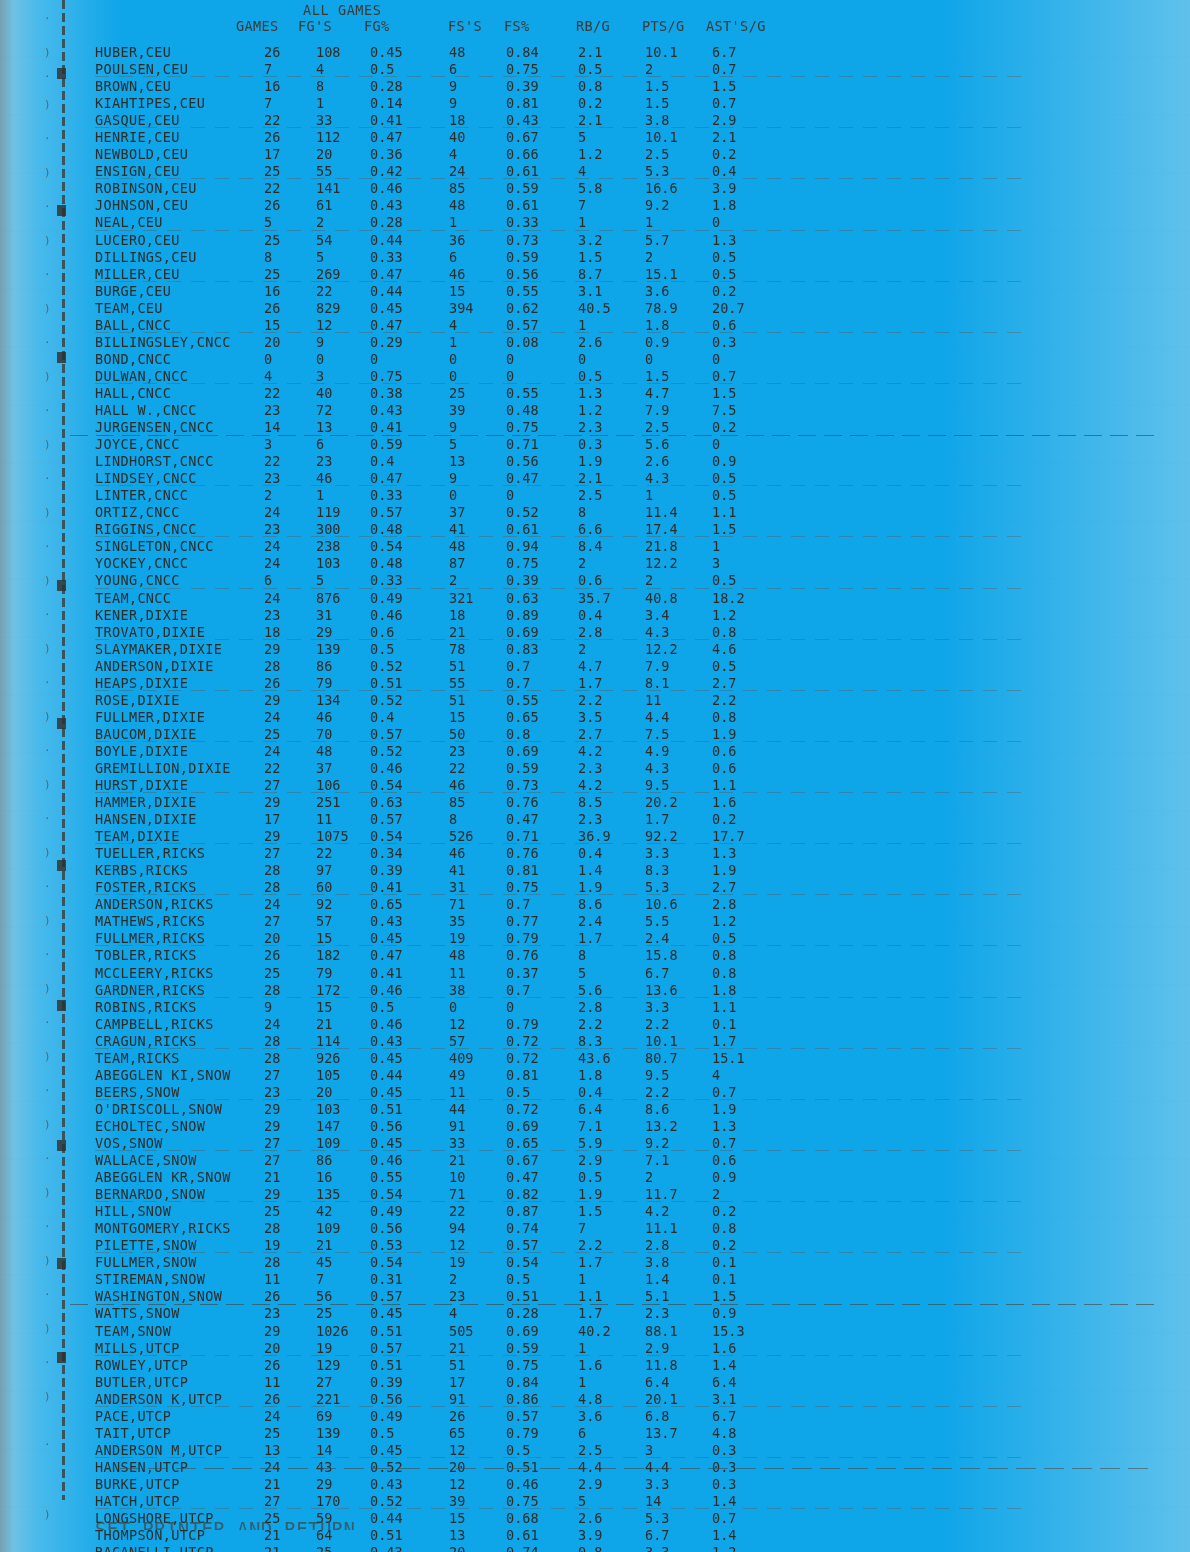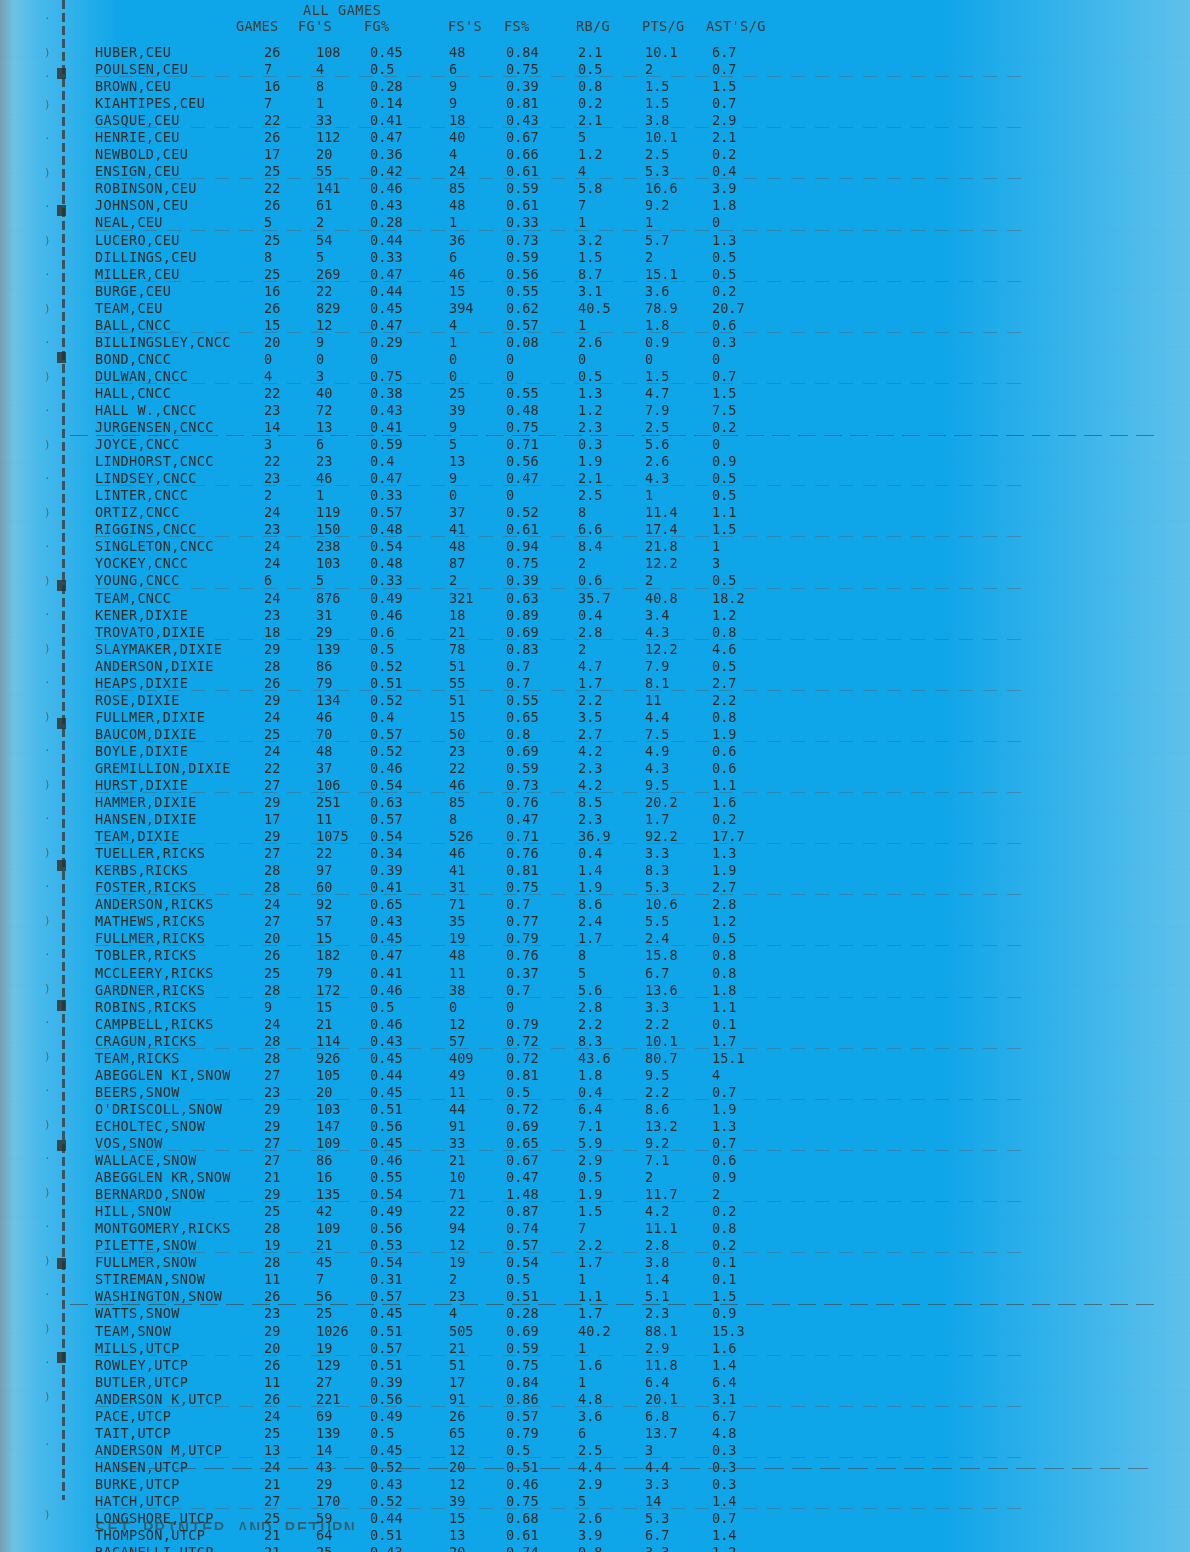--- a/index.html
+++ b/index.html
@@ -217,21 +217,21 @@
         <div class="row"><span class="c-name">BOND,CNCC</span><span class="c-g">0</span><span class="c-fg">0</span><span class="c-fgp">0</span><span class="c-fs">0</span><span class="c-fsp">0</span><span class="c-rb">0</span><span class="c-pts">0</span><span class="c-ast">0</span></div>
         <div class="row ruled"><span class="c-name">DULWAN,CNCC</span><span class="c-g">4</span><span class="c-fg">3</span><span class="c-fgp">0.75</span><span class="c-fs">0</span><span class="c-fsp">0</span><span class="c-rb">0.5</span><span class="c-pts">1.5</span><span class="c-ast">0.7</span></div>
         <div class="row"><span class="c-name">HALL,CNCC</span><span class="c-g">22</span><span class="c-fg">40</span><span class="c-fgp">0.38</span><span class="c-fs">25</span><span class="c-fsp">0.55</span><span class="c-rb">1.3</span><span class="c-pts">4.7</span><span class="c-ast">1.5</span></div>
         <div class="row"><span class="c-name">HALL W.,CNCC</span><span class="c-g">23</span><span class="c-fg">72</span><span class="c-fgp">0.43</span><span class="c-fs">39</span><span class="c-fsp">0.48</span><span class="c-rb">1.2</span><span class="c-pts">7.9</span><span class="c-ast">7.5</span></div>
         <div class="row ruled-strong"><span class="c-name">JURGENSEN,CNCC</span><span class="c-g">14</span><span class="c-fg">13</span><span class="c-fgp">0.41</span><span class="c-fs">9</span><span class="c-fsp">0.75</span><span class="c-rb">2.3</span><span class="c-pts">2.5</span><span class="c-ast">0.2</span></div>
         <div class="row"><span class="c-name">JOYCE,CNCC</span><span class="c-g">3</span><span class="c-fg">6</span><span class="c-fgp">0.59</span><span class="c-fs">5</span><span class="c-fsp">0.71</span><span class="c-rb">0.3</span><span class="c-pts">5.6</span><span class="c-ast">0</span></div>
         <div class="row"><span class="c-name">LINDHORST,CNCC</span><span class="c-g">22</span><span class="c-fg">23</span><span class="c-fgp">0.4</span><span class="c-fs">13</span><span class="c-fsp">0.56</span><span class="c-rb">1.9</span><span class="c-pts">2.6</span><span class="c-ast">0.9</span></div>
         <div class="row ruled"><span class="c-name">LINDSEY,CNCC</span><span class="c-g">23</span><span class="c-fg">46</span><span class="c-fgp">0.47</span><span class="c-fs">9</span><span class="c-fsp">0.47</span><span class="c-rb">2.1</span><span class="c-pts">4.3</span><span class="c-ast">0.5</span></div>
         <div class="row"><span class="c-name">LINTER,CNCC</span><span class="c-g">2</span><span class="c-fg">1</span><span class="c-fgp">0.33</span><span class="c-fs">0</span><span class="c-fsp">0</span><span class="c-rb">2.5</span><span class="c-pts">1</span><span class="c-ast">0.5</span></div>
         <div class="row"><span class="c-name">ORTIZ,CNCC</span><span class="c-g">24</span><span class="c-fg">119</span><span class="c-fgp">0.57</span><span class="c-fs">37</span><span class="c-fsp">0.52</span><span class="c-rb">8</span><span class="c-pts">11.4</span><span class="c-ast">1.1</span></div>
-        <div class="row ruled"><span class="c-name">RIGGINS,CNCC</span><span class="c-g">23</span><span class="c-fg">150</span><span class="c-fgp">0.48</span><span class="c-fs">41</span><span class="c-fsp">0.61</span><span class="c-rb">6.6</span><span class="c-pts">17.4</span><span class="c-ast">1.5</span></div>
+        <div class="row ruled"><span class="c-name">RIGGINS,CNCC</span><span class="c-g">23</span><span class="c-fg">300</span><span class="c-fgp">0.48</span><span class="c-fs">41</span><span class="c-fsp">0.61</span><span class="c-rb">6.6</span><span class="c-pts">17.4</span><span class="c-ast">1.5</span></div>
         <div class="row"><span class="c-name">SINGLETON,CNCC</span><span class="c-g">24</span><span class="c-fg">238</span><span class="c-fgp">0.54</span><span class="c-fs">48</span><span class="c-fsp">0.94</span><span class="c-rb">8.4</span><span class="c-pts">21.8</span><span class="c-ast">1</span></div>
         <div class="row"><span class="c-name">YOCKEY,CNCC</span><span class="c-g">24</span><span class="c-fg">103</span><span class="c-fgp">0.48</span><span class="c-fs">87</span><span class="c-fsp">0.75</span><span class="c-rb">2</span><span class="c-pts">12.2</span><span class="c-ast">3</span></div>
         <div class="row ruled"><span class="c-name">YOUNG,CNCC</span><span class="c-g">6</span><span class="c-fg">5</span><span class="c-fgp">0.33</span><span class="c-fs">2</span><span class="c-fsp">0.39</span><span class="c-rb">0.6</span><span class="c-pts">2</span><span class="c-ast">0.5</span></div>
         <div class="row"><span class="c-name">TEAM,CNCC</span><span class="c-g">24</span><span class="c-fg">876</span><span class="c-fgp">0.49</span><span class="c-fs">321</span><span class="c-fsp">0.63</span><span class="c-rb">35.7</span><span class="c-pts">40.8</span><span class="c-ast">18.2</span></div>
         <div class="row"><span class="c-name">KENER,DIXIE</span><span class="c-g">23</span><span class="c-fg">31</span><span class="c-fgp">0.46</span><span class="c-fs">18</span><span class="c-fsp">0.89</span><span class="c-rb">0.4</span><span class="c-pts">3.4</span><span class="c-ast">1.2</span></div>
         <div class="row ruled"><span class="c-name">TROVATO,DIXIE</span><span class="c-g">18</span><span class="c-fg">29</span><span class="c-fgp">0.6</span><span class="c-fs">21</span><span class="c-fsp">0.69</span><span class="c-rb">2.8</span><span class="c-pts">4.3</span><span class="c-ast">0.8</span></div>
         <div class="row"><span class="c-name">SLAYMAKER,DIXIE</span><span class="c-g">29</span><span class="c-fg">139</span><span class="c-fgp">0.5</span><span class="c-fs">78</span><span class="c-fsp">0.83</span><span class="c-rb">2</span><span class="c-pts">12.2</span><span class="c-ast">4.6</span></div>
         <div class="row"><span class="c-name">ANDERSON,DIXIE</span><span class="c-g">28</span><span class="c-fg">86</span><span class="c-fgp">0.52</span><span class="c-fs">51</span><span class="c-fsp">0.7</span><span class="c-rb">4.7</span><span class="c-pts">7.9</span><span class="c-ast">0.5</span></div>
         <div class="row ruled"><span class="c-name">HEAPS,DIXIE</span><span class="c-g">26</span><span class="c-fg">79</span><span class="c-fgp">0.51</span><span class="c-fs">55</span><span class="c-fsp">0.7</span><span class="c-rb">1.7</span><span class="c-pts">8.1</span><span class="c-ast">2.7</span></div>
         <div class="row"><span class="c-name">ROSE,DIXIE</span><span class="c-g">29</span><span class="c-fg">134</span><span class="c-fgp">0.52</span><span class="c-fs">51</span><span class="c-fsp">0.55</span><span class="c-rb">2.2</span><span class="c-pts">11</span><span class="c-ast">2.2</span></div>
@@ -256,21 +256,21 @@
         <div class="row"><span class="c-name">CAMPBELL,RICKS</span><span class="c-g">24</span><span class="c-fg">21</span><span class="c-fgp">0.46</span><span class="c-fs">12</span><span class="c-fsp">0.79</span><span class="c-rb">2.2</span><span class="c-pts">2.2</span><span class="c-ast">0.1</span></div>
         <div class="row ruled"><span class="c-name">CRAGUN,RICKS</span><span class="c-g">28</span><span class="c-fg">114</span><span class="c-fgp">0.43</span><span class="c-fs">57</span><span class="c-fsp">0.72</span><span class="c-rb">8.3</span><span class="c-pts">10.1</span><span class="c-ast">1.7</span></div>
         <div class="row"><span class="c-name">TEAM,RICKS</span><span class="c-g">28</span><span class="c-fg">926</span><span class="c-fgp">0.45</span><span class="c-fs">409</span><span class="c-fsp">0.72</span><span class="c-rb">43.6</span><span class="c-pts">80.7</span><span class="c-ast">15.1</span></div>
         <div class="row"><span class="c-name">ABEGGLEN KI,SNOW</span><span class="c-g">27</span><span class="c-fg">105</span><span class="c-fgp">0.44</span><span class="c-fs">49</span><span class="c-fsp">0.81</span><span class="c-rb">1.8</span><span class="c-pts">9.5</span><span class="c-ast">4</span></div>
         <div class="row ruled"><span class="c-name">BEERS,SNOW</span><span class="c-g">23</span><span class="c-fg">20</span><span class="c-fgp">0.45</span><span class="c-fs">11</span><span class="c-fsp">0.5</span><span class="c-rb">0.4</span><span class="c-pts">2.2</span><span class="c-ast">0.7</span></div>
         <div class="row"><span class="c-name">O'DRISCOLL,SNOW</span><span class="c-g">29</span><span class="c-fg">103</span><span class="c-fgp">0.51</span><span class="c-fs">44</span><span class="c-fsp">0.72</span><span class="c-rb">6.4</span><span class="c-pts">8.6</span><span class="c-ast">1.9</span></div>
         <div class="row"><span class="c-name">ECHOLTEC,SNOW</span><span class="c-g">29</span><span class="c-fg">147</span><span class="c-fgp">0.56</span><span class="c-fs">91</span><span class="c-fsp">0.69</span><span class="c-rb">7.1</span><span class="c-pts">13.2</span><span class="c-ast">1.3</span></div>
         <div class="row ruled"><span class="c-name">VOS,SNOW</span><span class="c-g">27</span><span class="c-fg">109</span><span class="c-fgp">0.45</span><span class="c-fs">33</span><span class="c-fsp">0.65</span><span class="c-rb">5.9</span><span class="c-pts">9.2</span><span class="c-ast">0.7</span></div>
         <div class="row"><span class="c-name">WALLACE,SNOW</span><span class="c-g">27</span><span class="c-fg">86</span><span class="c-fgp">0.46</span><span class="c-fs">21</span><span class="c-fsp">0.67</span><span class="c-rb">2.9</span><span class="c-pts">7.1</span><span class="c-ast">0.6</span></div>
         <div class="row"><span class="c-name">ABEGGLEN KR,SNOW</span><span class="c-g">21</span><span class="c-fg">16</span><span class="c-fgp">0.55</span><span class="c-fs">10</span><span class="c-fsp">0.47</span><span class="c-rb">0.5</span><span class="c-pts">2</span><span class="c-ast">0.9</span></div>
-        <div class="row ruled"><span class="c-name">BERNARDO,SNOW</span><span class="c-g">29</span><span class="c-fg">135</span><span class="c-fgp">0.54</span><span class="c-fs">71</span><span class="c-fsp">1.48</span><span class="c-rb">1.9</span><span class="c-pts">11.7</span><span class="c-ast">2</span></div>
+        <div class="row ruled"><span class="c-name">BERNARDO,SNOW</span><span class="c-g">29</span><span class="c-fg">135</span><span class="c-fgp">0.54</span><span class="c-fs">71</span><span class="c-fsp">0.82</span><span class="c-rb">1.9</span><span class="c-pts">11.7</span><span class="c-ast">2</span></div>
         <div class="row"><span class="c-name">HILL,SNOW</span><span class="c-g">25</span><span class="c-fg">42</span><span class="c-fgp">0.49</span><span class="c-fs">22</span><span class="c-fsp">0.87</span><span class="c-rb">1.5</span><span class="c-pts">4.2</span><span class="c-ast">0.2</span></div>
         <div class="row"><span class="c-name">MONTGOMERY,RICKS</span><span class="c-g">28</span><span class="c-fg">109</span><span class="c-fgp">0.56</span><span class="c-fs">94</span><span class="c-fsp">0.74</span><span class="c-rb">7</span><span class="c-pts">11.1</span><span class="c-ast">0.8</span></div>
         <div class="row ruled"><span class="c-name">PILETTE,SNOW</span><span class="c-g">19</span><span class="c-fg">21</span><span class="c-fgp">0.53</span><span class="c-fs">12</span><span class="c-fsp">0.57</span><span class="c-rb">2.2</span><span class="c-pts">2.8</span><span class="c-ast">0.2</span></div>
         <div class="row"><span class="c-name">FULLMER,SNOW</span><span class="c-g">28</span><span class="c-fg">45</span><span class="c-fgp">0.54</span><span class="c-fs">19</span><span class="c-fsp">0.54</span><span class="c-rb">1.7</span><span class="c-pts">3.8</span><span class="c-ast">0.1</span></div>
         <div class="row"><span class="c-name">STIREMAN,SNOW</span><span class="c-g">11</span><span class="c-fg">7</span><span class="c-fgp">0.31</span><span class="c-fs">2</span><span class="c-fsp">0.5</span><span class="c-rb">1</span><span class="c-pts">1.4</span><span class="c-ast">0.1</span></div>
         <div class="row ruled-strong"><span class="c-name">WASHINGTON,SNOW</span><span class="c-g">26</span><span class="c-fg">56</span><span class="c-fgp">0.57</span><span class="c-fs">23</span><span class="c-fsp">0.51</span><span class="c-rb">1.1</span><span class="c-pts">5.1</span><span class="c-ast">1.5</span></div>
         <div class="row"><span class="c-name">WATTS,SNOW</span><span class="c-g">23</span><span class="c-fg">25</span><span class="c-fgp">0.45</span><span class="c-fs">4</span><span class="c-fsp">0.28</span><span class="c-rb">1.7</span><span class="c-pts">2.3</span><span class="c-ast">0.9</span></div>
         <div class="row"><span class="c-name">TEAM,SNOW</span><span class="c-g">29</span><span class="c-fg">1026</span><span class="c-fgp">0.51</span><span class="c-fs">505</span><span class="c-fsp">0.69</span><span class="c-rb">40.2</span><span class="c-pts">88.1</span><span class="c-ast">15.3</span></div>
         <div class="row ruled"><span class="c-name">MILLS,UTCP</span><span class="c-g">20</span><span class="c-fg">19</span><span class="c-fgp">0.57</span><span class="c-fs">21</span><span class="c-fsp">0.59</span><span class="c-rb">1</span><span class="c-pts">2.9</span><span class="c-ast">1.6</span></div>
         <div class="row"><span class="c-name">ROWLEY,UTCP</span><span class="c-g">26</span><span class="c-fg">129</span><span class="c-fgp">0.51</span><span class="c-fs">51</span><span class="c-fsp">0.75</span><span class="c-rb">1.6</span><span class="c-pts">11.8</span><span class="c-ast">1.4</span></div>

